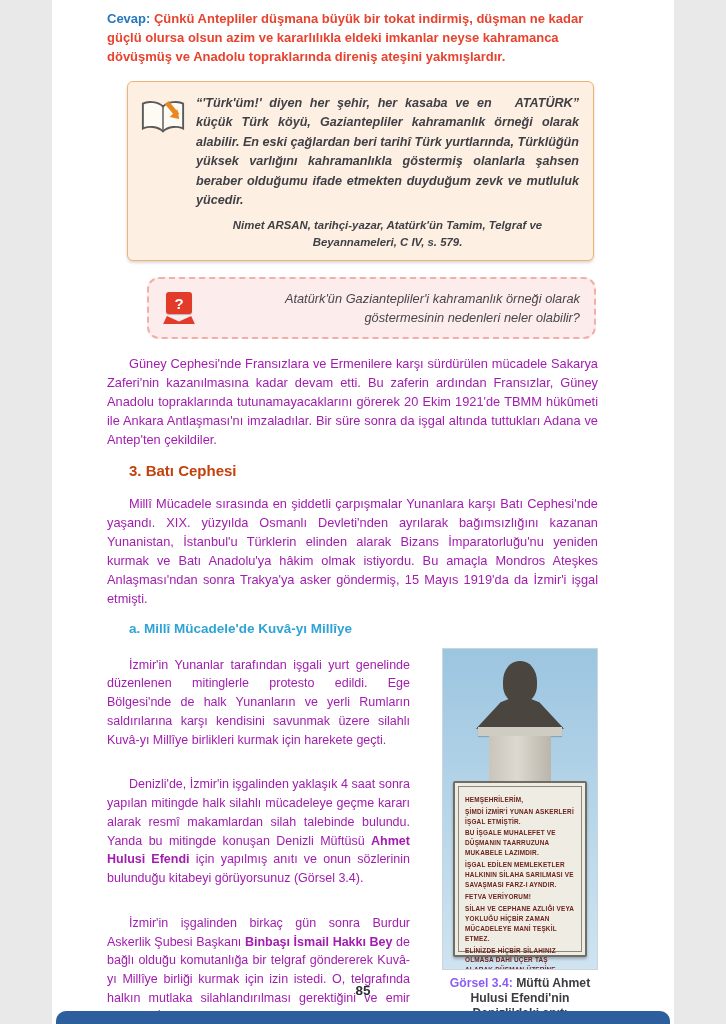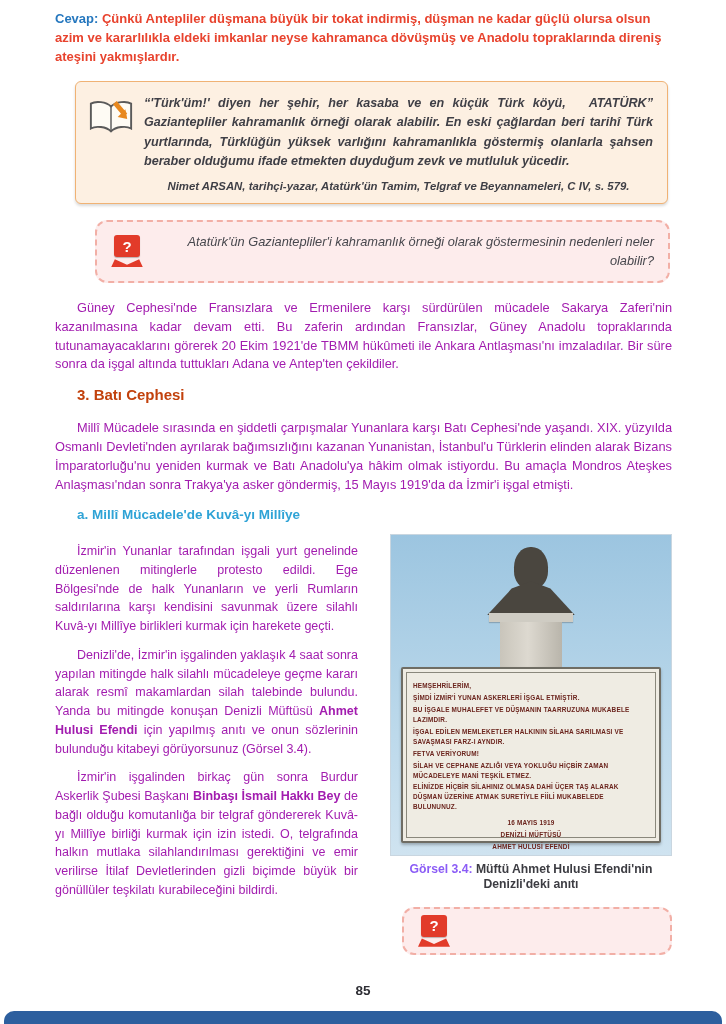--- a/index.html
+++ b/index.html
@@ -1,20 +1,20 @@
 <!DOCTYPE html>
 <html><head>
 <meta charset="utf-8">
 <style>
   * { margin:0; padding:0; box-sizing:border-box; }
   html,body { background:#e9e9e9; }
   body { font-family:"Liberation Sans", sans-serif; }
   .page {
-    position:relative; width:726px; height:1024px; margin:0 auto;
-    background:#ffffff; overflow:hidden; padding:10px 54px 0 55px;
+    position:relative; width:622px; height:1024px; margin:0 auto;
+    background:#ffffff; overflow:hidden; padding:10px 76px 0 55px;
   }
 
   
   .answer { font-size:13px; line-height:1.45; font-weight:bold; }
   .answer-label { color:#2577be; }
   .answer-text { color:#e8432e; }
 
   
   .quote-box {
     position:relative; margin:14px 4px 0 20px;
@@ -49,21 +49,21 @@
   .body-para {
     margin-top:16px; font-size:12.8px; line-height:1.48; color:#a21caf;
     text-align:justify; text-indent:22px;
   }
   .section-heading { margin:12px 0 0 22px; font-size:15px; font-weight:bold; color:#c2410c; }
   .subsection-heading { margin:12px 0 12px 22px; font-size:13.5px; font-weight:bold; color:#2fa3d6; }
 
   
   .columns { display:flex; gap:32px; margin-top:6px; }
   .left-col { width:303px; }
-  .left-col .body-para { font-size:12.5px; line-height:1.5; margin-top:10px; }
+  .left-col .body-para { font-size:12.5px; line-height:1.5; margin-top:26px; }
   .left-col .body-para:first-child { margin-top:8px; }
   .right-col { flex:1; }
 
   
   .monument-image {
     position:relative; width:100%; height:322px; overflow:hidden;
     background:linear-gradient(180deg,#9cc5e0 0%,#b9d7ea 55%,#cfe3f0 100%);
     border:1px solid #c9d6e0;
   }
   .bust-head {

